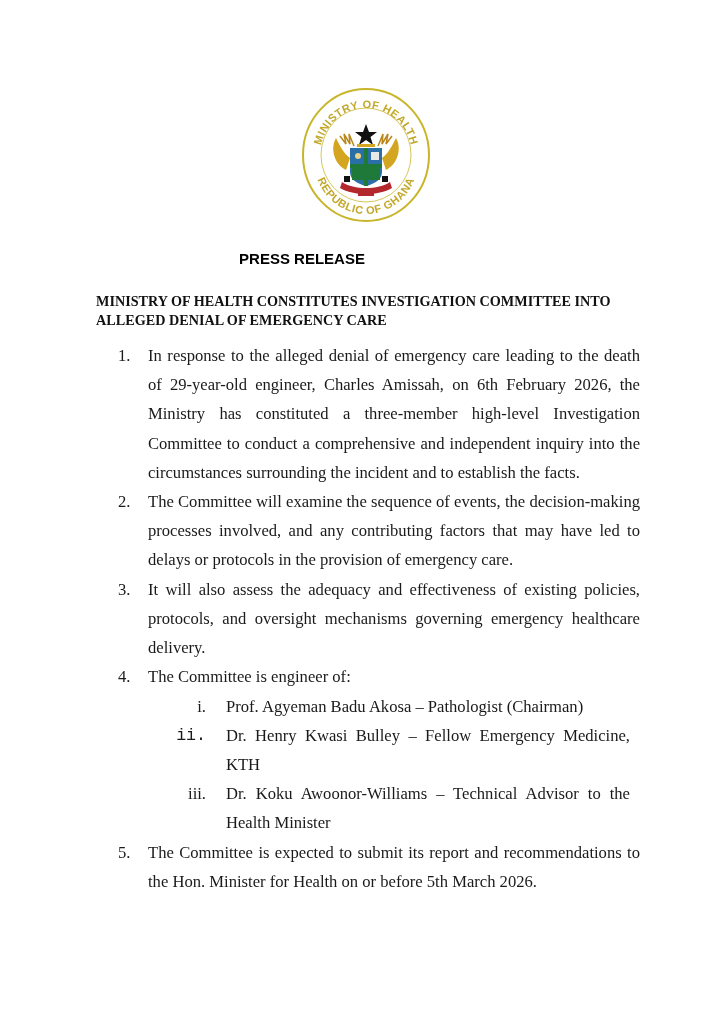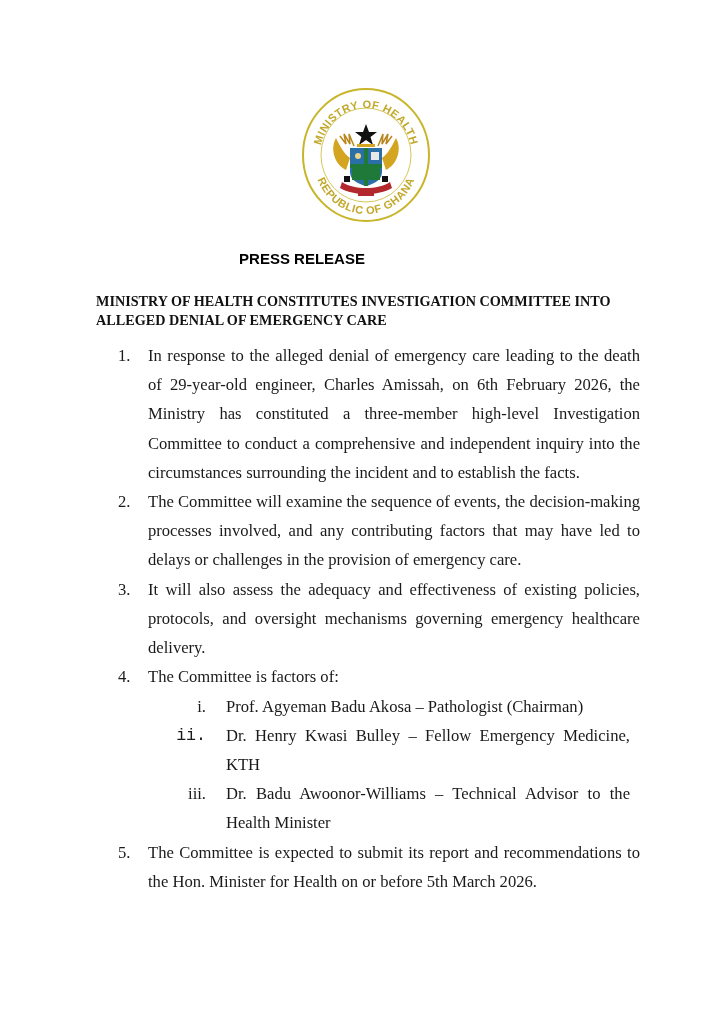--- a/index.html
+++ b/index.html
@@ -72,42 +72,42 @@
   <div>ALLEGED DENIAL OF EMERGENCY CARE</div>
 </div>
 
 <div class="item body-text" style="top:341px;">
   <span class="num" style="line-height:29.2px;">1.</span>
   <div class="txt last-left">In response to the alleged denial of emergency care leading to the death of 29-year-old engineer, Charles Amissah, on 6th February 2026, the Ministry has constituted a three-member high-level Investigation Committee to conduct a comprehensive and independent inquiry into the circumstances surrounding the incident and to establish the facts.</div>
 </div>
 
 <div class="item body-text" style="top:487px;">
   <span class="num" style="line-height:29.2px;">2.</span>
-  <div class="txt last-left">The Committee will examine the sequence of events, the decision-making processes involved, and any contributing factors that may have led to delays or challenges in the provision of emergency care.</div>
+  <div class="txt last-left">The Committee will examine the sequence of events, the decision-making processes involved, and any contributing factors that may have led to delays or protocols in the provision of emergency care.</div>
 </div>
 
 <div class="item body-text" style="top:575px;">
   <span class="num" style="line-height:29.2px;">3.</span>
   <div class="txt last-left">It will also assess the adequacy and effectiveness of existing policies, protocols, and oversight mechanisms governing emergency healthcare delivery.</div>
 </div>
 
 <div class="item body-text" style="top:662px;">
   <span class="num" style="line-height:29.2px;">4.</span>
-  <div class="txt last-left">The Committee is factors of:</div>
+  <div class="txt last-left">The Committee is engineer of:</div>
 </div>
 
 <div class="sub body-text" style="top:692px;">
   <span class="rn" style="line-height:29.2px;">i.</span>
   <div class="stxt">Prof. Agyeman Badu Akosa – Pathologist (Chairman)</div>
 </div>
 <div class="sub body-text" style="top:721px;">
   <span class="rn" style="line-height:29.2px;font-family:Liberation Mono, monospace;">ii.</span>
   <div class="stxt">Dr. Henry Kwasi Bulley – Fellow Emergency Medicine, KTH</div>
 </div>
 <div class="sub body-text" style="top:779px;">
   <span class="rn" style="line-height:29.2px;">iii.</span>
-  <div class="stxt">Dr. Badu Awoonor-Williams – Technical Advisor to the Health Minister</div>
+  <div class="stxt">Dr. Koku Awoonor-Williams – Technical Advisor to the Health Minister</div>
 </div>
 
 <div class="item body-text" style="top:838px;">
   <span class="num" style="line-height:29.2px;">5.</span>
   <div class="txt last-left">The Committee is expected to submit its report and recommendations to the Hon. Minister for Health on or before 5th March 2026.</div>
 </div>
 
 </body></html>

